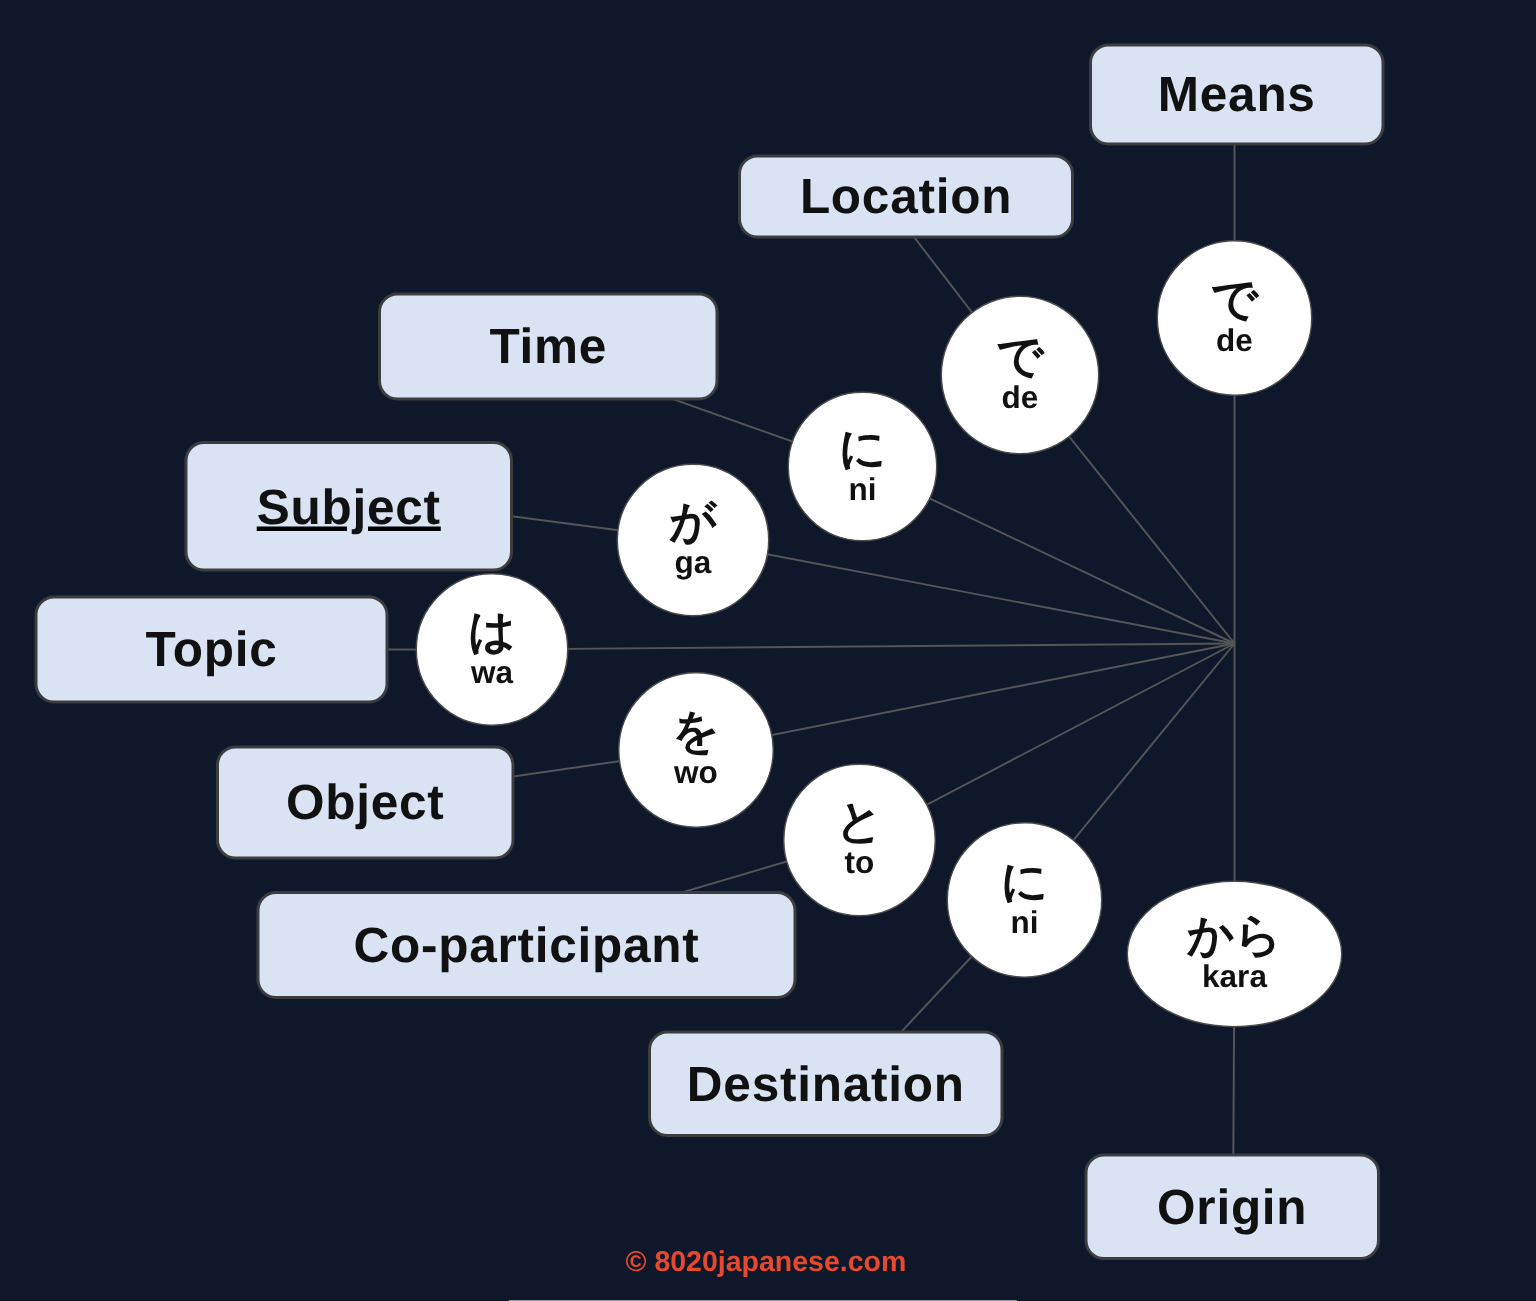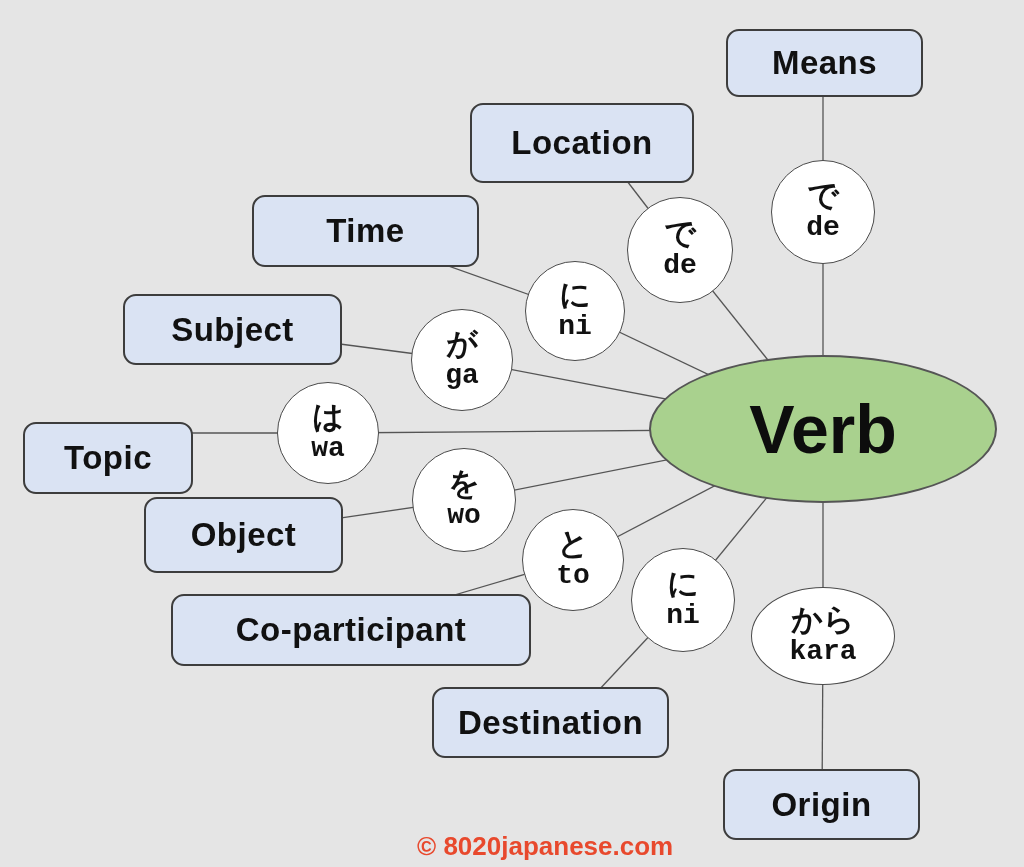--- a/index.html
+++ b/index.html
@@ -1,19 +1,19 @@
 <!DOCTYPE html>
 <html><head>
 <meta charset="utf-8">
 <style>
   html,body{margin:0;padding:0;background:#ffffff;}
   #canvas{
     position:relative;
     width:1024px;height:867px;
-    background:#e5e5e5;
+    background:#0f172a;
     font-family:"Liberation Sans","DejaVu Sans",sans-serif;
     overflow:hidden;
   }
   #edges{position:absolute;left:0;top:0;width:1024px;height:867px;}
   .edge{stroke:#555555;stroke-width:1.3;fill:none;}
   .box{
     position:absolute;
     background:#dae3f3;
     border:2px solid #3d3d3d;
     border-radius:13px;
@@ -26,34 +26,34 @@
   }
   .pcircle{
     position:absolute;
     background:#ffffff;
     border:1.4px solid #4a4a4a;
     border-radius:50%;
     display:flex;flex-direction:column;align-items:center;justify-content:center;
     box-sizing:border-box;
   }
   .pcircle .jp{font-size:31px;font-weight:bold;color:#111111;line-height:1.05;}
-  .pcircle .romaji{font-size:28px;font-weight:bold;color:#111111;line-height:1.15;font-family:Liberation Mono, monospace;}
+  .pcircle .romaji{font-size:21px;font-weight:bold;color:#111111;line-height:1.15;}
   .verb{
     position:absolute;
     background:#a9d18e;
     border:2px solid #555555;
     border-radius:50%;
     display:flex;align-items:center;justify-content:center;
     box-sizing:border-box;
   }
   .verb span{font-size:68px;font-weight:bold;color:#0d0d0d;}
   .copyright{
     position:absolute;
     left:417px;top:831px;
-    font-size:26px;font-weight:bold;color:#e8492d;
+    font-size:19px;font-weight:bold;color:#e8492d;
     white-space:nowrap;
   }
 </style>
 </head>
 <body>
 
 <div id="canvas">
 
   <svg id="edges" viewBox="0 0 1024 867">
 
@@ -81,30 +81,30 @@
     <line class="edge" x1="569" y1="722" x2="683" y2="600"></line>
     <line class="edge" x1="683" y1="600" x2="823" y2="429"></line>
 
     <line class="edge" x1="822" y1="805" x2="823" y2="636"></line>
     <line class="edge" x1="823" y1="636" x2="823" y2="429"></line>
   </svg>
 
   <div class="box" style="left:726px;top:29px;width:197px;height:68px;">
     <span>Means</span>
   </div>
-  <div class="box" style="left:470px;top:103px;width:224px;height:80px;">
+  <div class="box" style="left:492px;top:103px;width:224px;height:56px;">
     <span>Location</span>
   </div>
   <div class="box" style="left:252px;top:195px;width:227px;height:72px;">
     <span>Time</span>
   </div>
-  <div class="box" style="left:123px;top:294px;width:219px;height:71px;">
+  <div class="box" style="left:123px;top:294px;width:219px;height:87px;text-decoration:underline;">
     <span>Subject</span>
   </div>
-  <div class="box" style="left:23px;top:397px;width:170px;height:72px;margin-top:25px;">
+  <div class="box" style="left:23px;top:397px;width:236px;height:72px;">
     <span>Topic</span>
   </div>
   <div class="box" style="left:144px;top:497px;width:199px;height:76px;">
     <span>Object</span>
   </div>
   <div class="box" style="left:171px;top:594px;width:360px;height:72px;">
     <span>Co-participant</span>
   </div>
   <div class="box" style="left:432px;top:687px;width:237px;height:71px;">
     <span>Destination</span>
@@ -143,19 +143,16 @@
   </div>
   <div class="pcircle" style="left:631px;top:548px;width:104px;height:104px;">
     <span class="jp">に</span>
     <span class="romaji">ni</span>
   </div>
   <div class="pcircle" style="left:751px;top:587px;width:144px;height:98px;">
     <span class="jp">から</span>
     <span class="romaji">kara</span>
   </div>
 
-  <div class="verb" style="left:649px;top:355px;width:348px;height:148px;">
-    <span>Verb</span>
-  </div>
 
   <div class="copyright">© 8020japanese.com</div>
 
 </div>
 
 </body></html>

